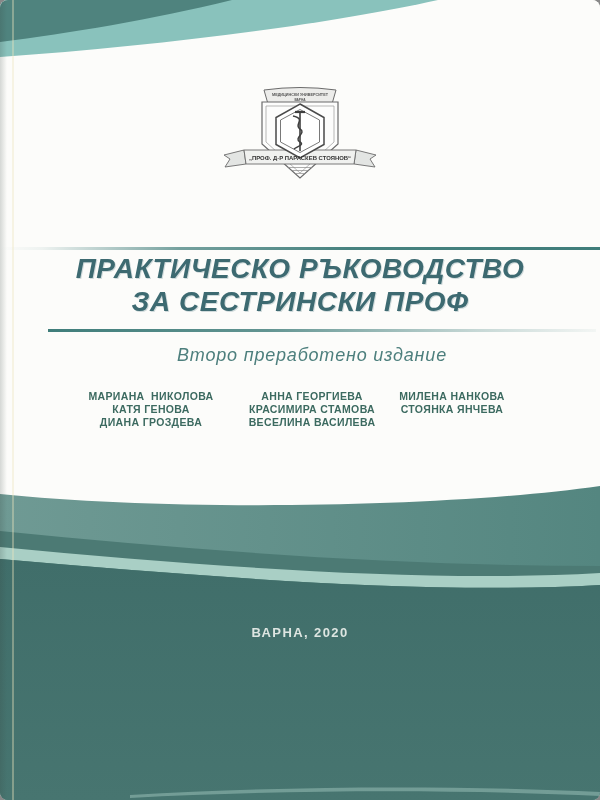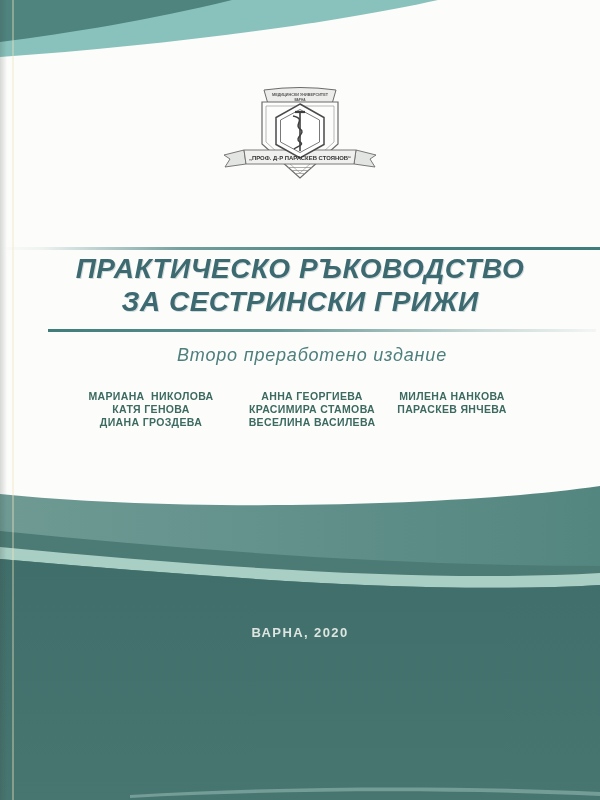--- a/index.html
+++ b/index.html
@@ -3,20 +3,21 @@
 <meta charset="utf-8">
 <style>
   html,body{margin:0;padding:0;background:#888;}
   .cover{
     position:relative;
     width:600px;height:800px;
     margin:0 auto;
     background:#fcfcfa;
     overflow:hidden;
     font-family:"Liberation Sans", sans-serif;
+    border-radius:8px;
   }
   .bg-svg{position:absolute;left:0;top:0;z-index:0;}
   .spine-shadow{
     position:absolute;left:0;top:0;width:7px;height:800px;z-index:3;
     background:linear-gradient(to right, rgba(55,70,65,0.20), rgba(55,70,65,0));
   }
   .spine-crease{
     position:absolute;left:12px;top:0;width:2px;height:800px;z-index:3;
     background:rgba(236,230,190,0.38);
   }
@@ -134,37 +135,37 @@
     <text x="82" y="11.5" font-size="3.4" font-weight="bold" fill="#555" text-anchor="middle" textLength="56" lengthAdjust="spacingAndGlyphs">МЕДИЦИНСКИ УНИВЕРСИТЕТ</text>
     <text x="82" y="16.5" font-size="3.2" font-weight="bold" fill="#555" text-anchor="middle">ВАРНА</text>
     <text x="82" y="75.5" font-size="4.8" font-weight="bold" fill="#333" text-anchor="middle" textLength="102" lengthAdjust="spacingAndGlyphs">„ПРОФ. Д-Р ПАРАСКЕВ СТОЯНОВ“</text>
   </svg>
 
   <div class="rule rule-top"></div>
   <div class="rule rule-bottom"></div>
 
   <div class="title">
     <div>ПРАКТИЧЕСКО РЪКОВОДСТВО</div>
-    <div>ЗА СЕСТРИНСКИ ГРИЖИ</div>
+    <div>ЗА СЕСТРИНСКИ ПРОФ</div>
   </div>
 
   <div class="edition">Второ преработено издание</div>
 
   <div class="authors">
     <div class="authors-col col-1">
       <div>МАРИАНА  НИКОЛОВА</div>
       <div>КАТЯ ГЕНОВА</div>
       <div>ДИАНА ГРОЗДЕВА</div>
     </div>
     <div class="authors-col col-2">
       <div>АННА ГЕОРГИЕВА</div>
       <div>КРАСИМИРА СТАМОВА</div>
       <div>ВЕСЕЛИНА ВАСИЛЕВА</div>
     </div>
     <div class="authors-col col-3">
       <div>МИЛЕНА НАНКОВА</div>
-      <div>ПАРАСКЕВ ЯНЧЕВА</div>
+      <div>СТОЯНКА ЯНЧЕВА</div>
     </div>
   </div>
 
   <div class="imprint">ВАРНА, 2020</div>
 
 </div>
 
 </body></html>

